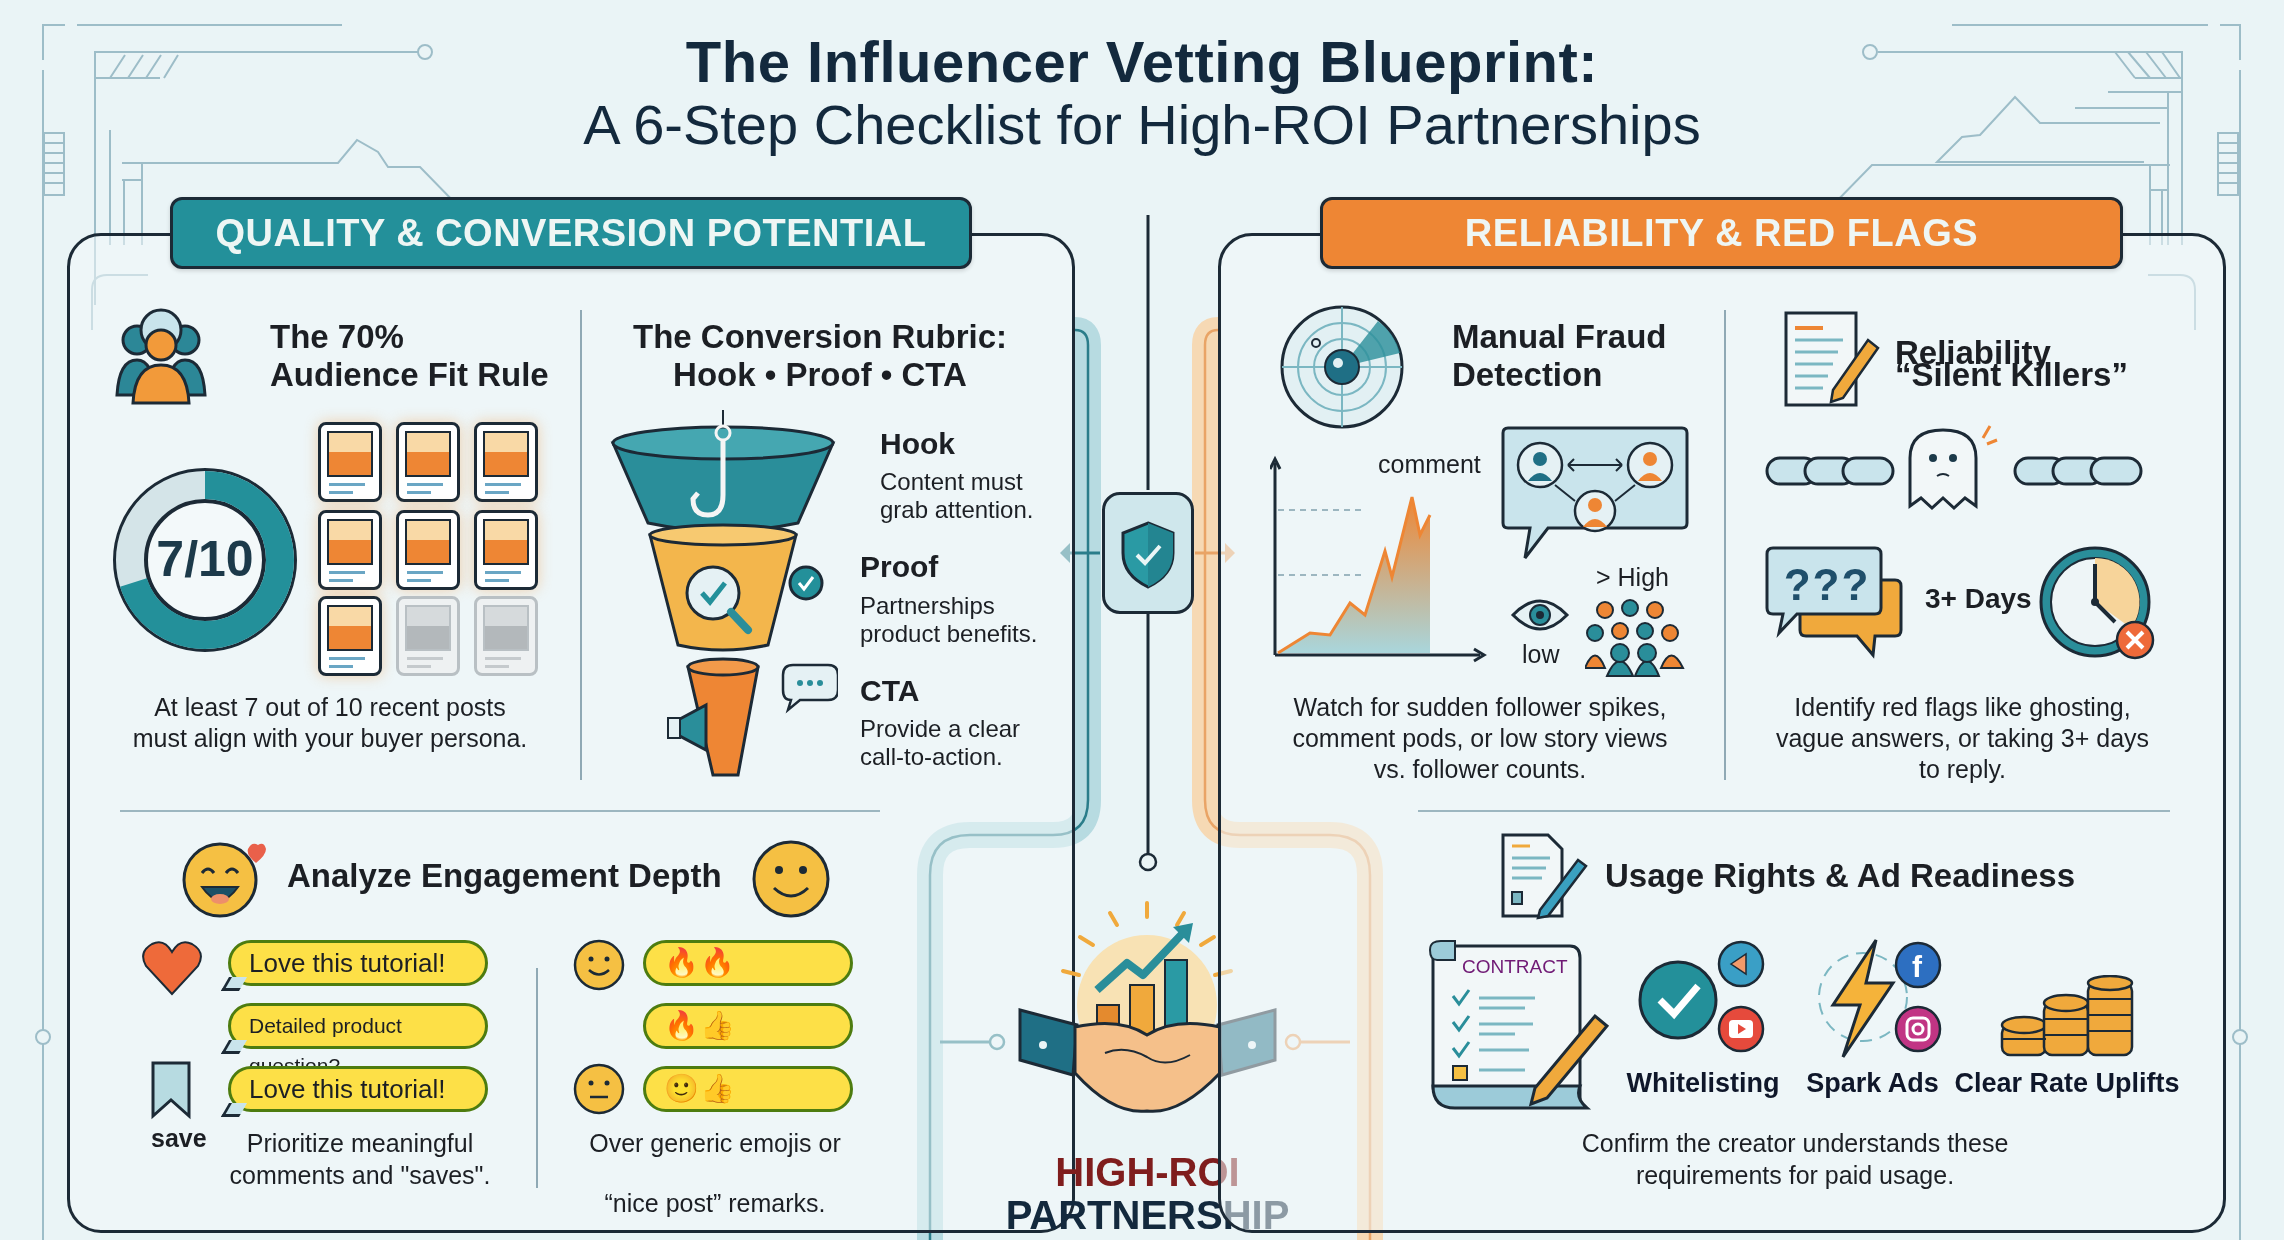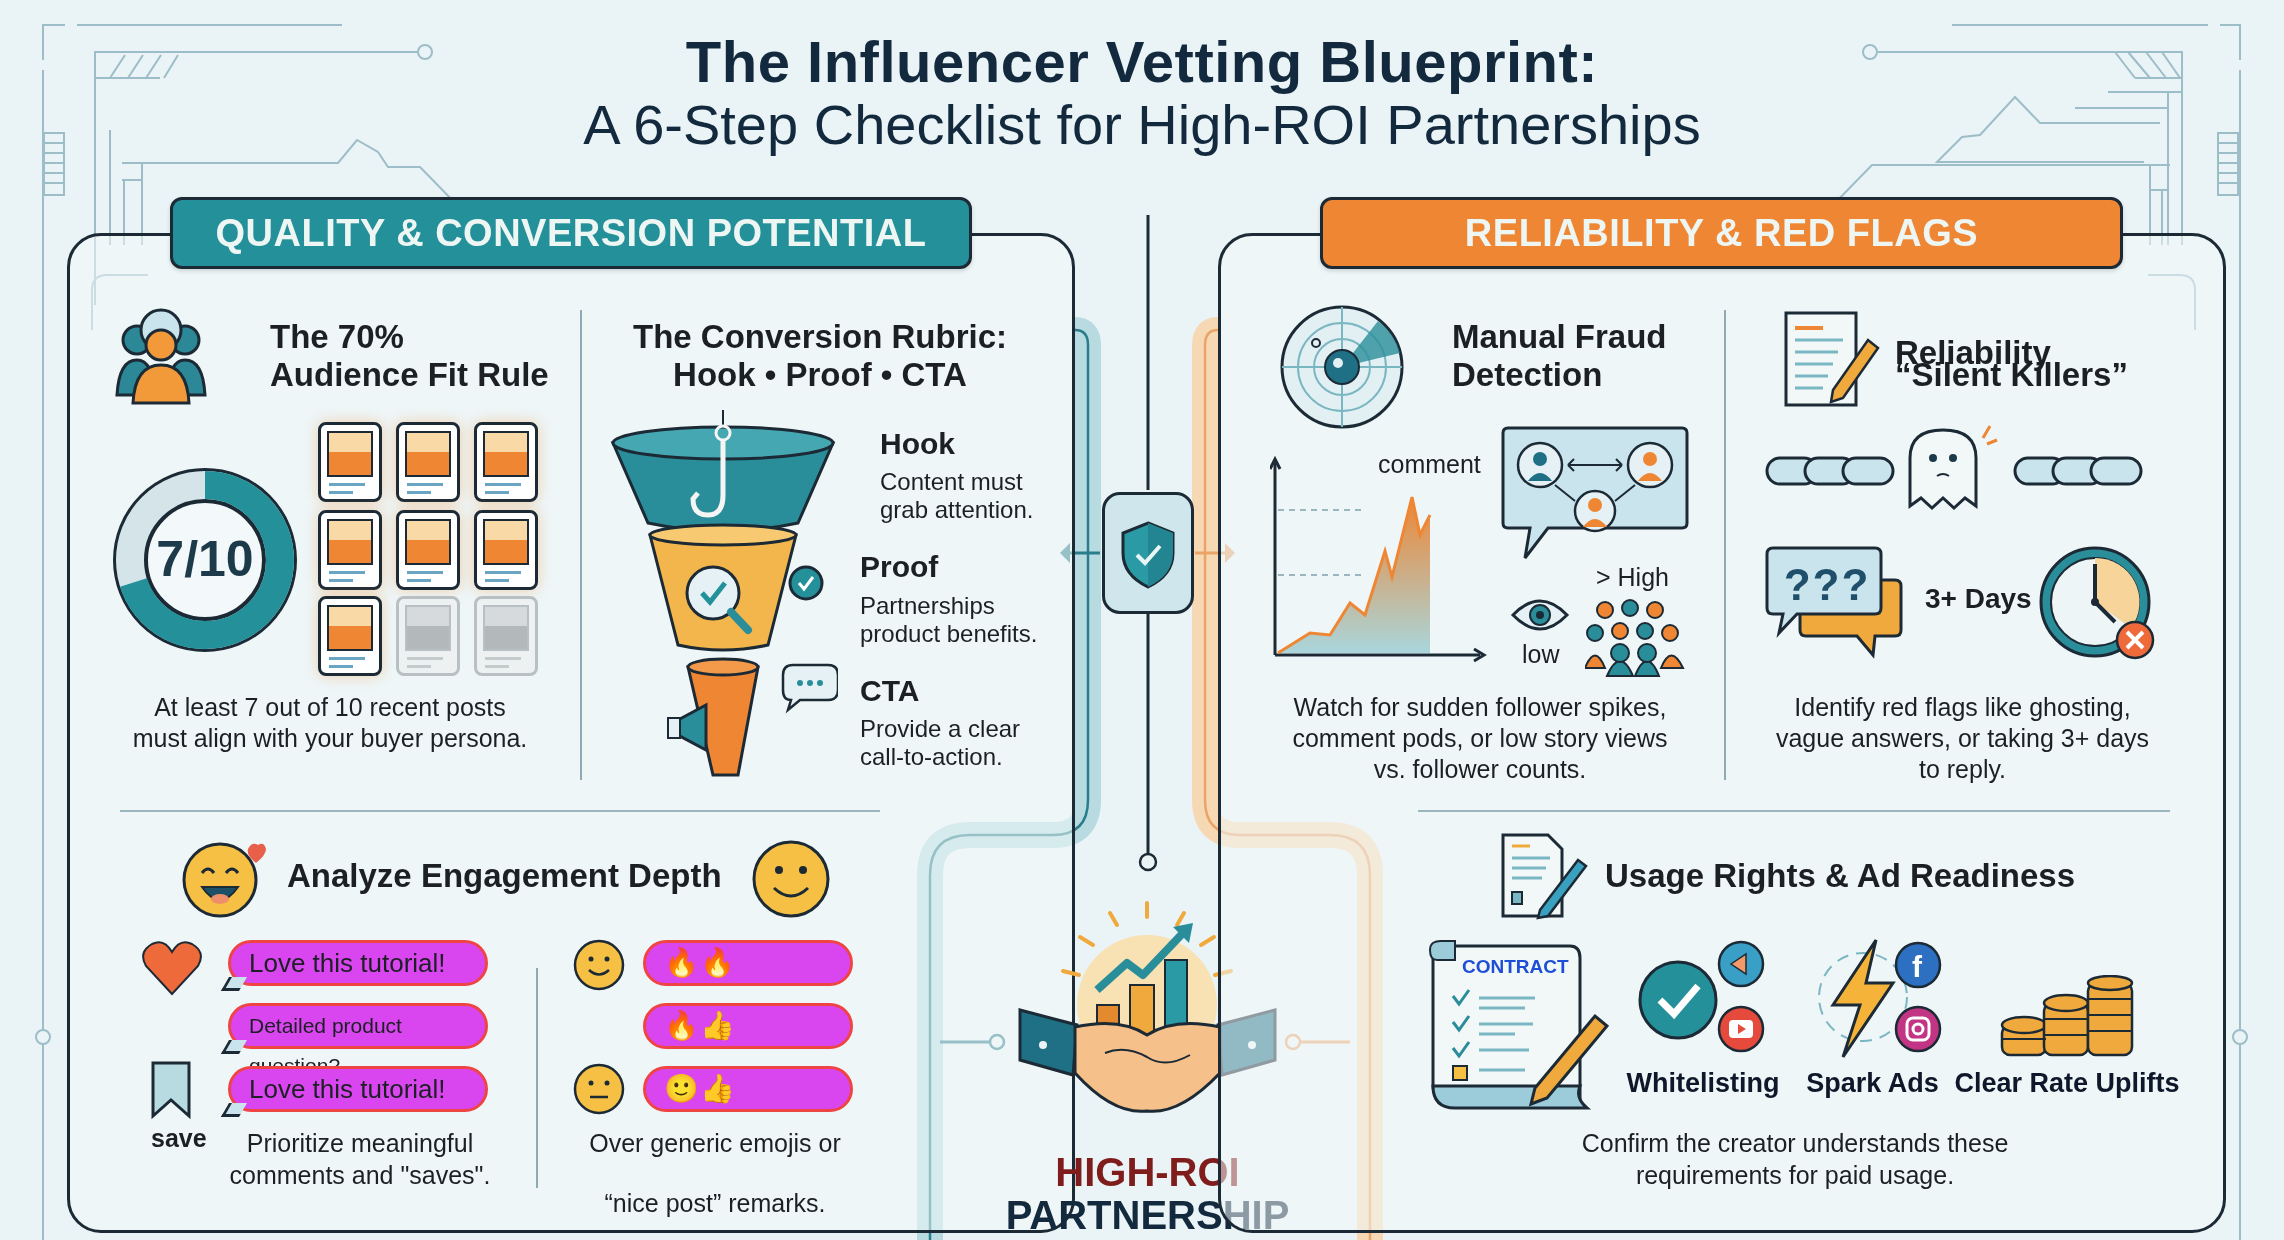--- a/index.html
+++ b/index.html
@@ -36,22 +36,22 @@
 
   .h3 { position: absolute; font-weight: bold; font-size: 33px; line-height: 38px; color: #1c1f24; }
   .body { position: absolute; font-size: 25px; line-height: 30px; color: #1c1f24; text-align: center; }
   .lbl { position: absolute; font-size: 24px; line-height: 28px; color: #1c1f24; }
   .lbl.b { font-weight: bold; font-size: 30px; }
 
   .divider-v { position: absolute; width: 2px; background: #8fa9b5; }
   .divider-h { position: absolute; height: 2px; background: #9cb6c0; }
 
   .bubble {
-    position: absolute; height: 46px; border: 3px solid #ef4444; border-radius: 24px;
-    background: #d946ef; font-size: 26px; line-height: 40px; padding-left: 18px; color: #1c1f24;
+    position: absolute; height: 46px; border: 3px solid #4d7c0f; border-radius: 24px;
+    background: #fde047; font-size: 26px; line-height: 40px; padding-left: 18px; color: #1c1f24;
   }
   .bubble.small { font-size: 21px; }
   .bubble .tail {
     position: absolute; left: -6px; bottom: -8px; width: 18px; height: 14px;
     border-left: 3px solid #1c2a36; border-bottom: 3px solid #1c2a36; background: #c9e4ec;
     transform: skewX(-30deg);
   }
   .emoji-pill { font-size: 28px; letter-spacing: 2px; }
 
   .tile {
@@ -476,21 +476,21 @@
 <svg class="abs" style="left:1425px; top:938px;" width="190" height="175" viewBox="0 0 190 175">
   <path d="M15 8 H145 Q155 8 155 20 V160 H20 Q8 160 8 148 V20 Q8 8 15 8 Z" fill="#f2f7f8" stroke="#1c2a36" stroke-width="3"></path>
   <path d="M8 148 Q8 170 30 170 H162 Q150 160 155 148 Z" fill="#9ccbd9" stroke="#1c2a36" stroke-width="3"></path>
   <path d="M5 12 Q5 2 18 3 H30 V22 H12 Q5 22 5 12 Z" fill="#9ccbd9" stroke="#1c2a36" stroke-width="2"></path>
   <text x="30" y="40" font-family="Liberation Sans, sans-serif" font-weight="bold" font-size="17" fill="#1c2a36"></text>
   <path d="M28 58 L34 66 L44 52 M28 84 L34 92 L44 78 M28 110 L34 118 L44 104" fill="none" stroke="#2a8e9a" stroke-width="3"></path>
   <rect x="28" y="128" width="14" height="14" fill="#f5c043" stroke="#1c2a36" stroke-width="2"></rect>
   <path d="M54 60 H110 M54 70 H100 M54 86 H108 M54 96 H90 M54 112 H104 M54 132 H100" stroke="#7bb7c2" stroke-width="3"></path>
   <path d="M110 150 L170 78 L182 88 L122 160 L106 166 Z" fill="#f0a93c" stroke="#1c2a36" stroke-width="3"></path>
 </svg>
-<div class="abs" style="left:1462px; top:956px; font-size:19px; font-weight:bold; color:#1d4ed8;">CONTRACT</div>
+<div class="abs" style="left:1462px; top:956px; font-size:19px; font-weight:normal; color:#701a75;">CONTRACT</div>
 
 <svg class="abs" style="left:1636px; top:940px;" width="130" height="115" viewBox="0 0 130 115">
   <circle cx="42" cy="60" r="38" fill="#23909a" stroke="#1c2a36" stroke-width="3"></circle>
   <path d="M24 60 L38 74 L62 46" fill="none" stroke="#fff" stroke-width="7"></path>
   <circle cx="105" cy="24" r="22" fill="#3a9fc6" stroke="#1c2a36" stroke-width="2.5"></circle>
   <path d="M95 24 L110 14 V34 Z" fill="#f29a6a" stroke="#1c2a36" stroke-width="1.5"></path>
   <circle cx="105" cy="89" r="22" fill="#e64a3c" stroke="#1c2a36" stroke-width="2.5"></circle>
   <rect x="93" y="80" width="24" height="18" rx="4" fill="#fff"></rect>
   <path d="M102 84 L110 89 L102 94 Z" fill="#e64a3c"></path>
 </svg>

